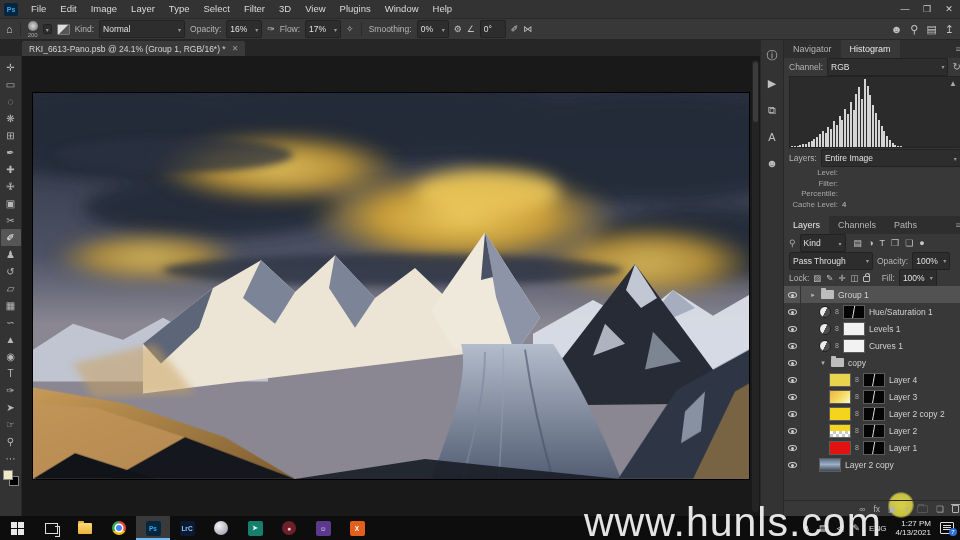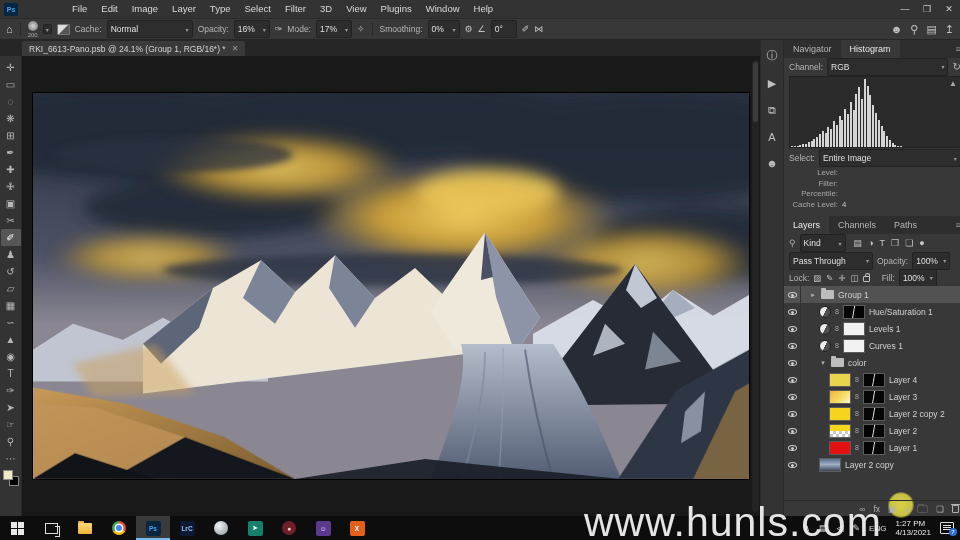--- a/index.html
+++ b/index.html
@@ -120,37 +120,37 @@
   .tv-icon::after { content:""; position:absolute; right:-3px; top:2px; width:4px; height:9px; border:1px solid #ddd; border-left:none; }
   .folder-app { width:14px; height:11px; background:linear-gradient(180deg,#ffd978 0%,#eab33c 100%); border-radius:1px; position:relative; }
   .folder-app::before { content:""; position:absolute; left:0; top:-2px; width:6px; height:2px; background:#eab33c; border-radius:1px 1px 0 0; }
   .chrome-icon { width:14px; height:14px; border-radius:50%; background:conic-gradient(#ea4335 0 33%, #fbbc05 0 66%, #34a853 0 100%); position:relative; }
   .chrome-icon::after { content:""; position:absolute; left:4px; top:4px; width:6px; height:6px; border-radius:50%; background:#4285f4; box-shadow:0 0 0 1.5px #fff; }
   .sq-app { width:15px; height:15px; border-radius:2px; display:flex; align-items:center; justify-content:center; font-size:6.5px; font-weight:bold; }
   .globe-icon { width:14px; height:14px; border-radius:50%; background:radial-gradient(circle at 35% 35%,#f2f3f5,#aab0b8 70%,#7d848d); }
   .circ-app { width:14px; height:14px; border-radius:50%; display:flex; align-items:center; justify-content:center; font-size:7px; color:#efc5cb; }
   .tray { margin-left:auto; display:flex; align-items:center; gap:9px; padding-right:6px; }
   .tray-glyph { font-size:9px; color:#e0e0e0; }
-  .tray-time { text-align:left; font-size:8px; line-height:9px; color:#e8e8e8; }
+  .tray-time { text-align:right; font-size:8px; line-height:9px; color:#e8e8e8; }
   .tray-badge { position:relative; width:14px; height:12px; border:1px solid #e0e0e0; border-radius:1px; background:#0d0d0d; }
   .tray-badge::before { content:""; position:absolute; left:2px; top:2px; right:2px; height:1px; background:#e0e0e0; box-shadow:0 2px 0 #e0e0e0, 0 4px 0 #e0e0e0; }
   .badge-num { position:absolute; right:-4px; bottom:-3px; background:#2f6fd6; color:#fff; font-size:6px; border-radius:50%; width:8px; height:8px; display:flex; align-items:center; justify-content:center; }
 
   
   .watermark { position:absolute; left:584px; top:462px; z-index:50; font-size:41px; color:#f0f0f0; opacity:0.95; letter-spacing:1px; pointer-events:none;margin-top:37px; }
   .click-highlight { position:absolute; left:888px; top:492px; z-index:5; width:26px; height:26px; border-radius:50%; background:radial-gradient(circle,rgba(224,216,70,0.95) 0%,rgba(224,216,70,0.85) 60%,rgba(224,216,70,0) 75%); }
 </style>
 </head>
 <body>
 
 <div class="app">
 
   <div class="menubar">
     <div class="ps-logo">Ps</div>
-    <div id="menu-items" style="display:flex;margin-left:41px;">
+    <div id="menu-items" style="display:flex;">
         <span class="menu-item">File</span>
         <span class="menu-item">Edit</span>
         <span class="menu-item">Image</span>
         <span class="menu-item">Layer</span>
         <span class="menu-item">Type</span>
         <span class="menu-item">Select</span>
         <span class="menu-item">Filter</span>
         <span class="menu-item">3D</span>
         <span class="menu-item">View</span>
         <span class="menu-item">Plugins</span>
@@ -168,32 +168,32 @@
     <span class="ob-icon">⌂</span>
     <span class="sep"></span>
     <span class="brush-chip">
       <span class="brush-dot"></span>
       <span>200</span>
     </span>
     <span class="field arrow-only" style="height:10px;padding:0 2px;">
         <span class="arrow">▾</span>
       </span>
     <span class="panel-toggle"></span>
-    <span class="ob-label">Cache:</span>
+    <span class="ob-label">Kind:</span>
     <span class="field" style="width:86px;">
         <span style="flex:1;">Normal</span>
         <span class="arrow">▾</span>
       </span>
     <span class="ob-label">Opacity:</span>
     <span class="field" style="width:36px;">
         <span style="flex:1;">16%</span>
         <span class="arrow">▾</span>
       </span>
     <span class="ob-icon" style="font-size:9px;">✑</span>
-    <span class="ob-label">Mode:</span>
+    <span class="ob-label">Flow:</span>
     <span class="field" style="width:36px;">
         <span style="flex:1;">17%</span>
         <span class="arrow">▾</span>
       </span>
     <span class="ob-icon" style="font-size:9px;">✧</span>
     <span class="sep"></span>
     <span class="ob-label">Smoothing:</span>
     <span class="field" style="width:32px;">
         <span style="flex:1;">0%</span>
         <span class="arrow">▾</span>
@@ -418,21 +418,21 @@
             <div class="hbar" style="height: 0px;"></div>
             <div class="hbar" style="height: 0px;"></div>
             <div class="hbar" style="height: 0px;"></div>
             <div class="hbar" style="height: 0px;"></div>
             <div class="hbar" style="height: 0px;"></div>
             <div class="hbar" style="height: 0px;"></div>
             <div class="hbar" style="height: 0px;"></div>
             <div class="hbar" style="height: 0px;"></div>
           </div>
         <div class="prow source-row">
-          <span class="ob-label">Select:</span>
+          <span class="ob-label">Layers:</span>
           <span class="field" style="flex:1;">
               <span style="flex:1;">Entire Image</span>
               <span class="arrow">▾</span>
             </span>
         </div>
         <div class="stats">
           <div class="col2" id="stats-right">
               <div class="stat-line">
                 <span class="sl">Level:</span>
                 <span class="sv"></span>
@@ -540,21 +540,21 @@
               <span class="thumb mask-white"></span>
               <span class="lname">Curves 1</span>
             </div>
             <div class="lrow">
               <div class="eye-cell">
                 <span class="eye"></span>
               </div>
               <span style="width: 10px; flex: 0 0 auto;"></span>
               <span class="expander">▾</span>
               <span class="folder"></span>
-              <span class="lname">color</span>
+              <span class="lname">copy</span>
             </div>
             <div class="lrow">
               <div class="eye-cell">
                 <span class="eye"></span>
               </div>
               <span style="width: 20px; flex: 0 0 auto;"></span>
               <span class="thumb" style="background: rgb(232, 212, 77);"></span>
               <span class="link8">8</span>
               <span class="thumb mask-black"></span>
               <span class="lname">Layer 4</span>

